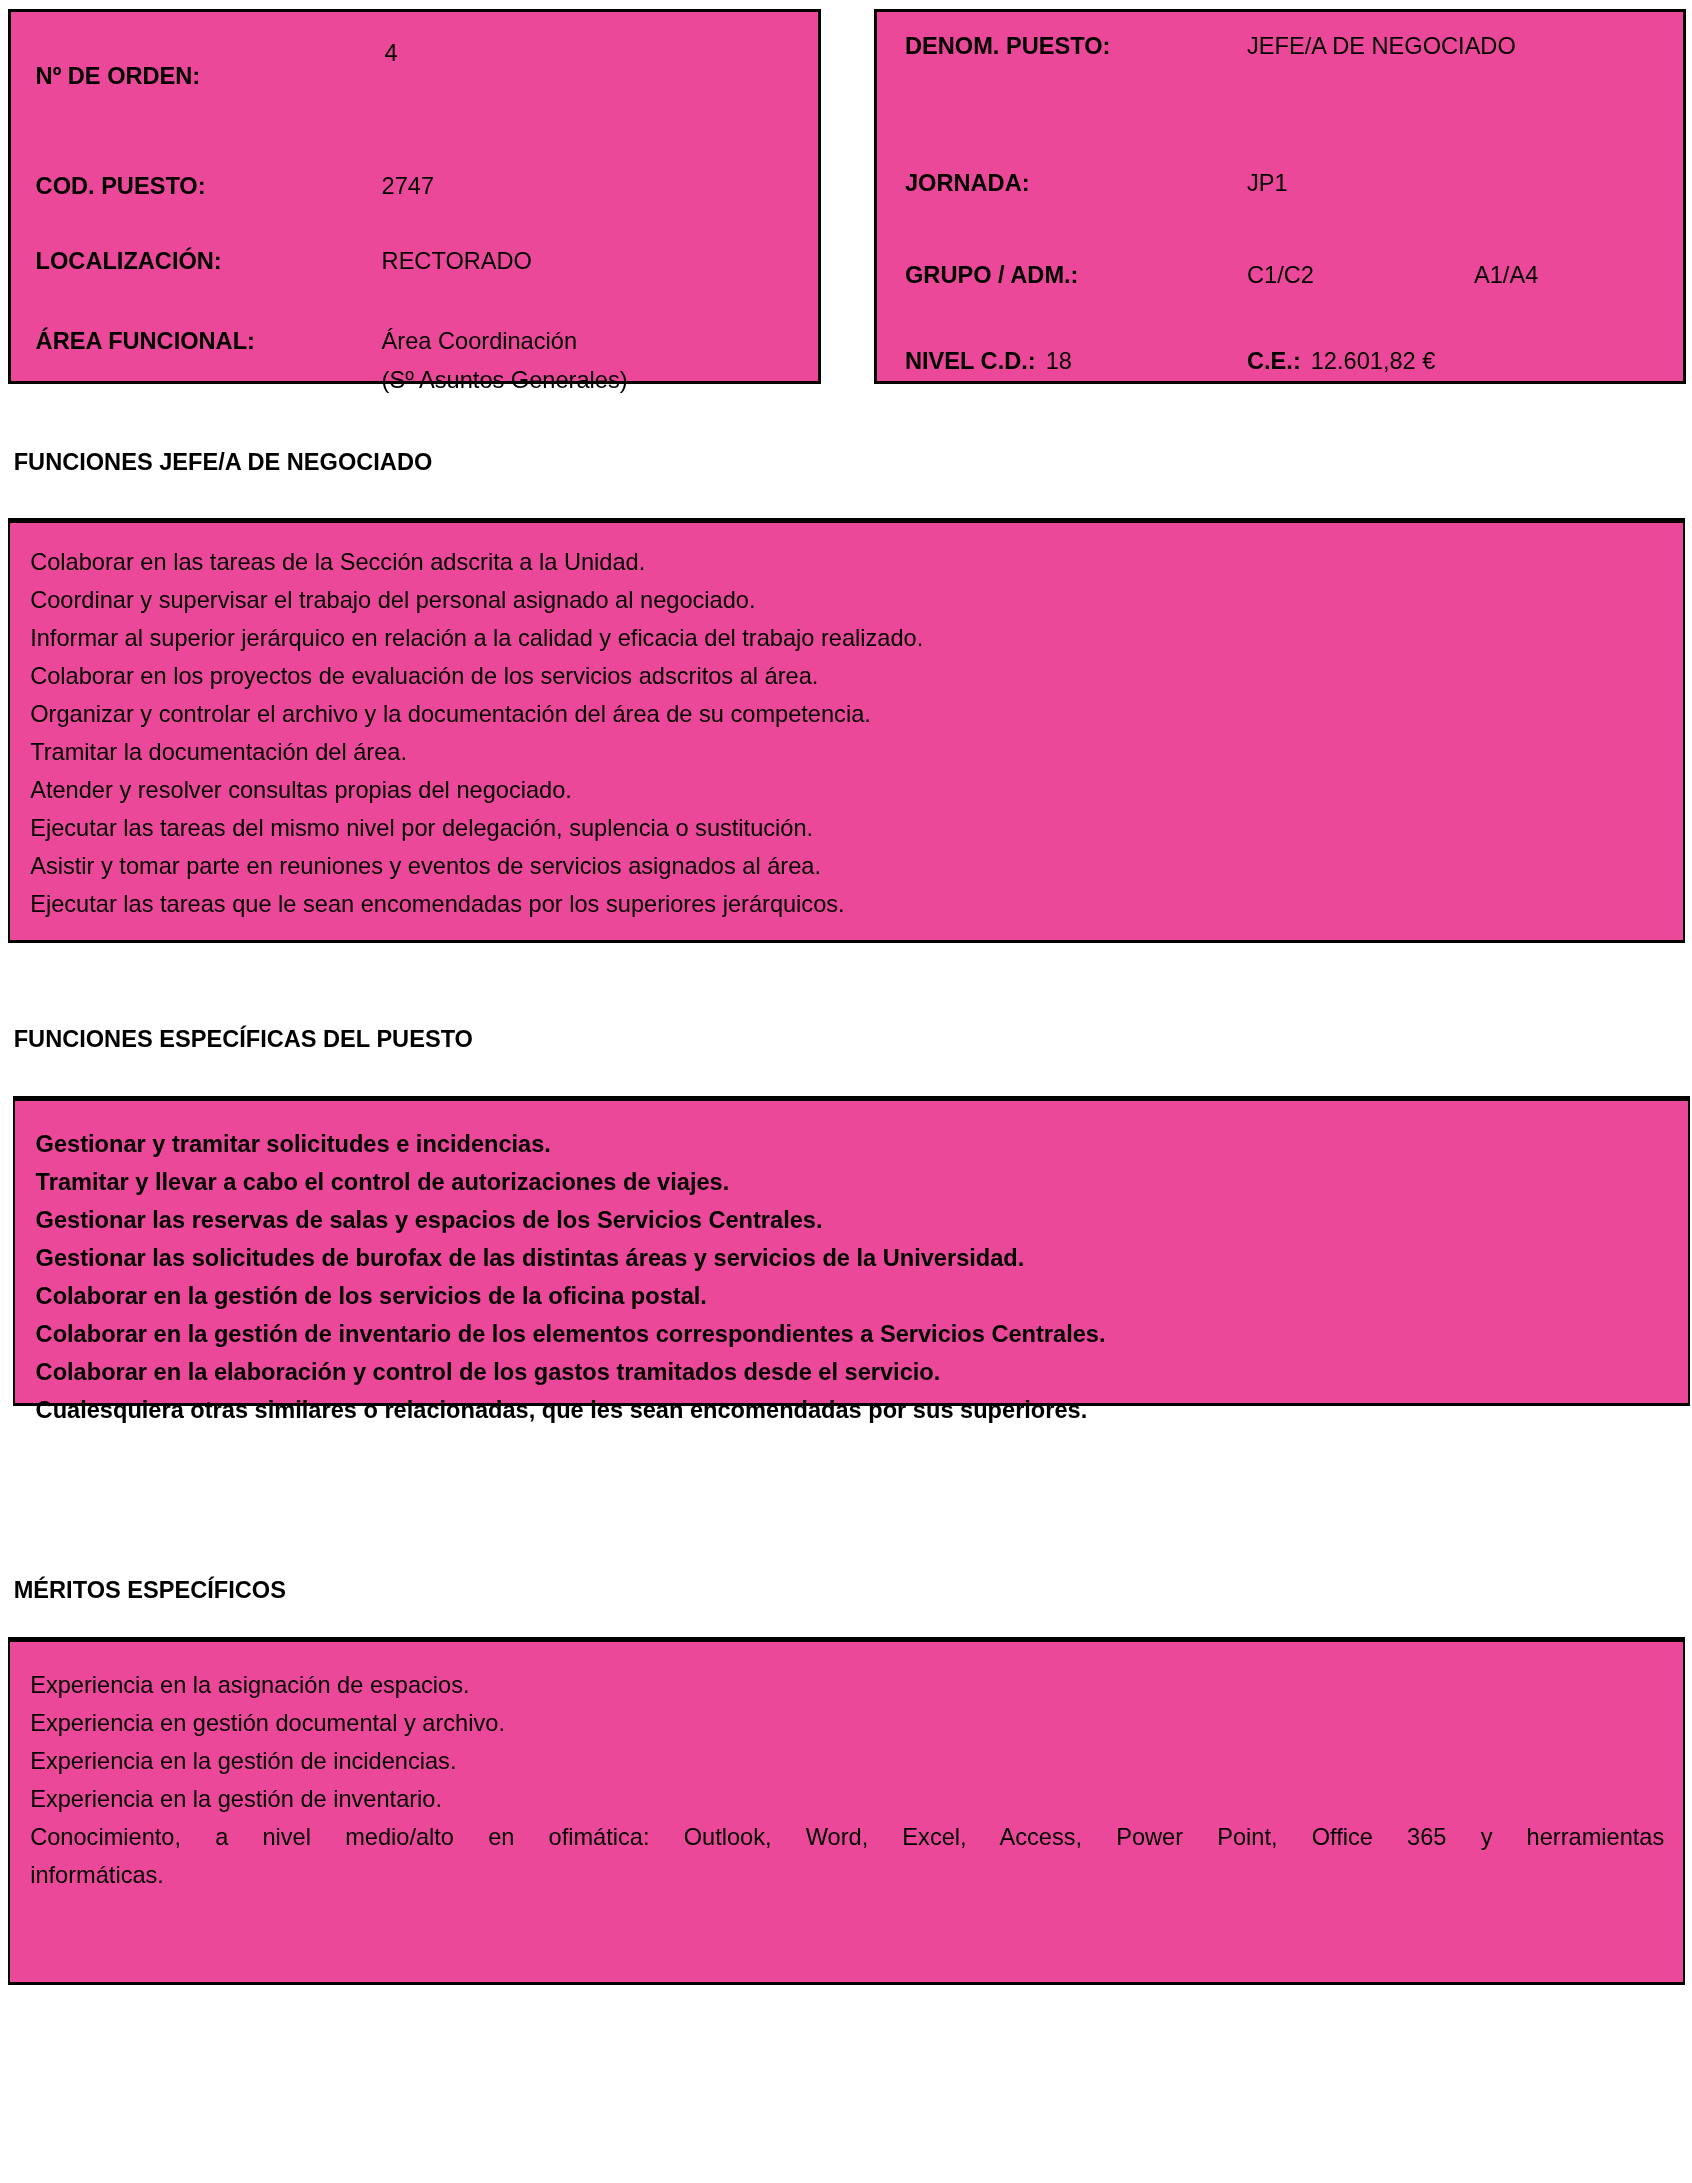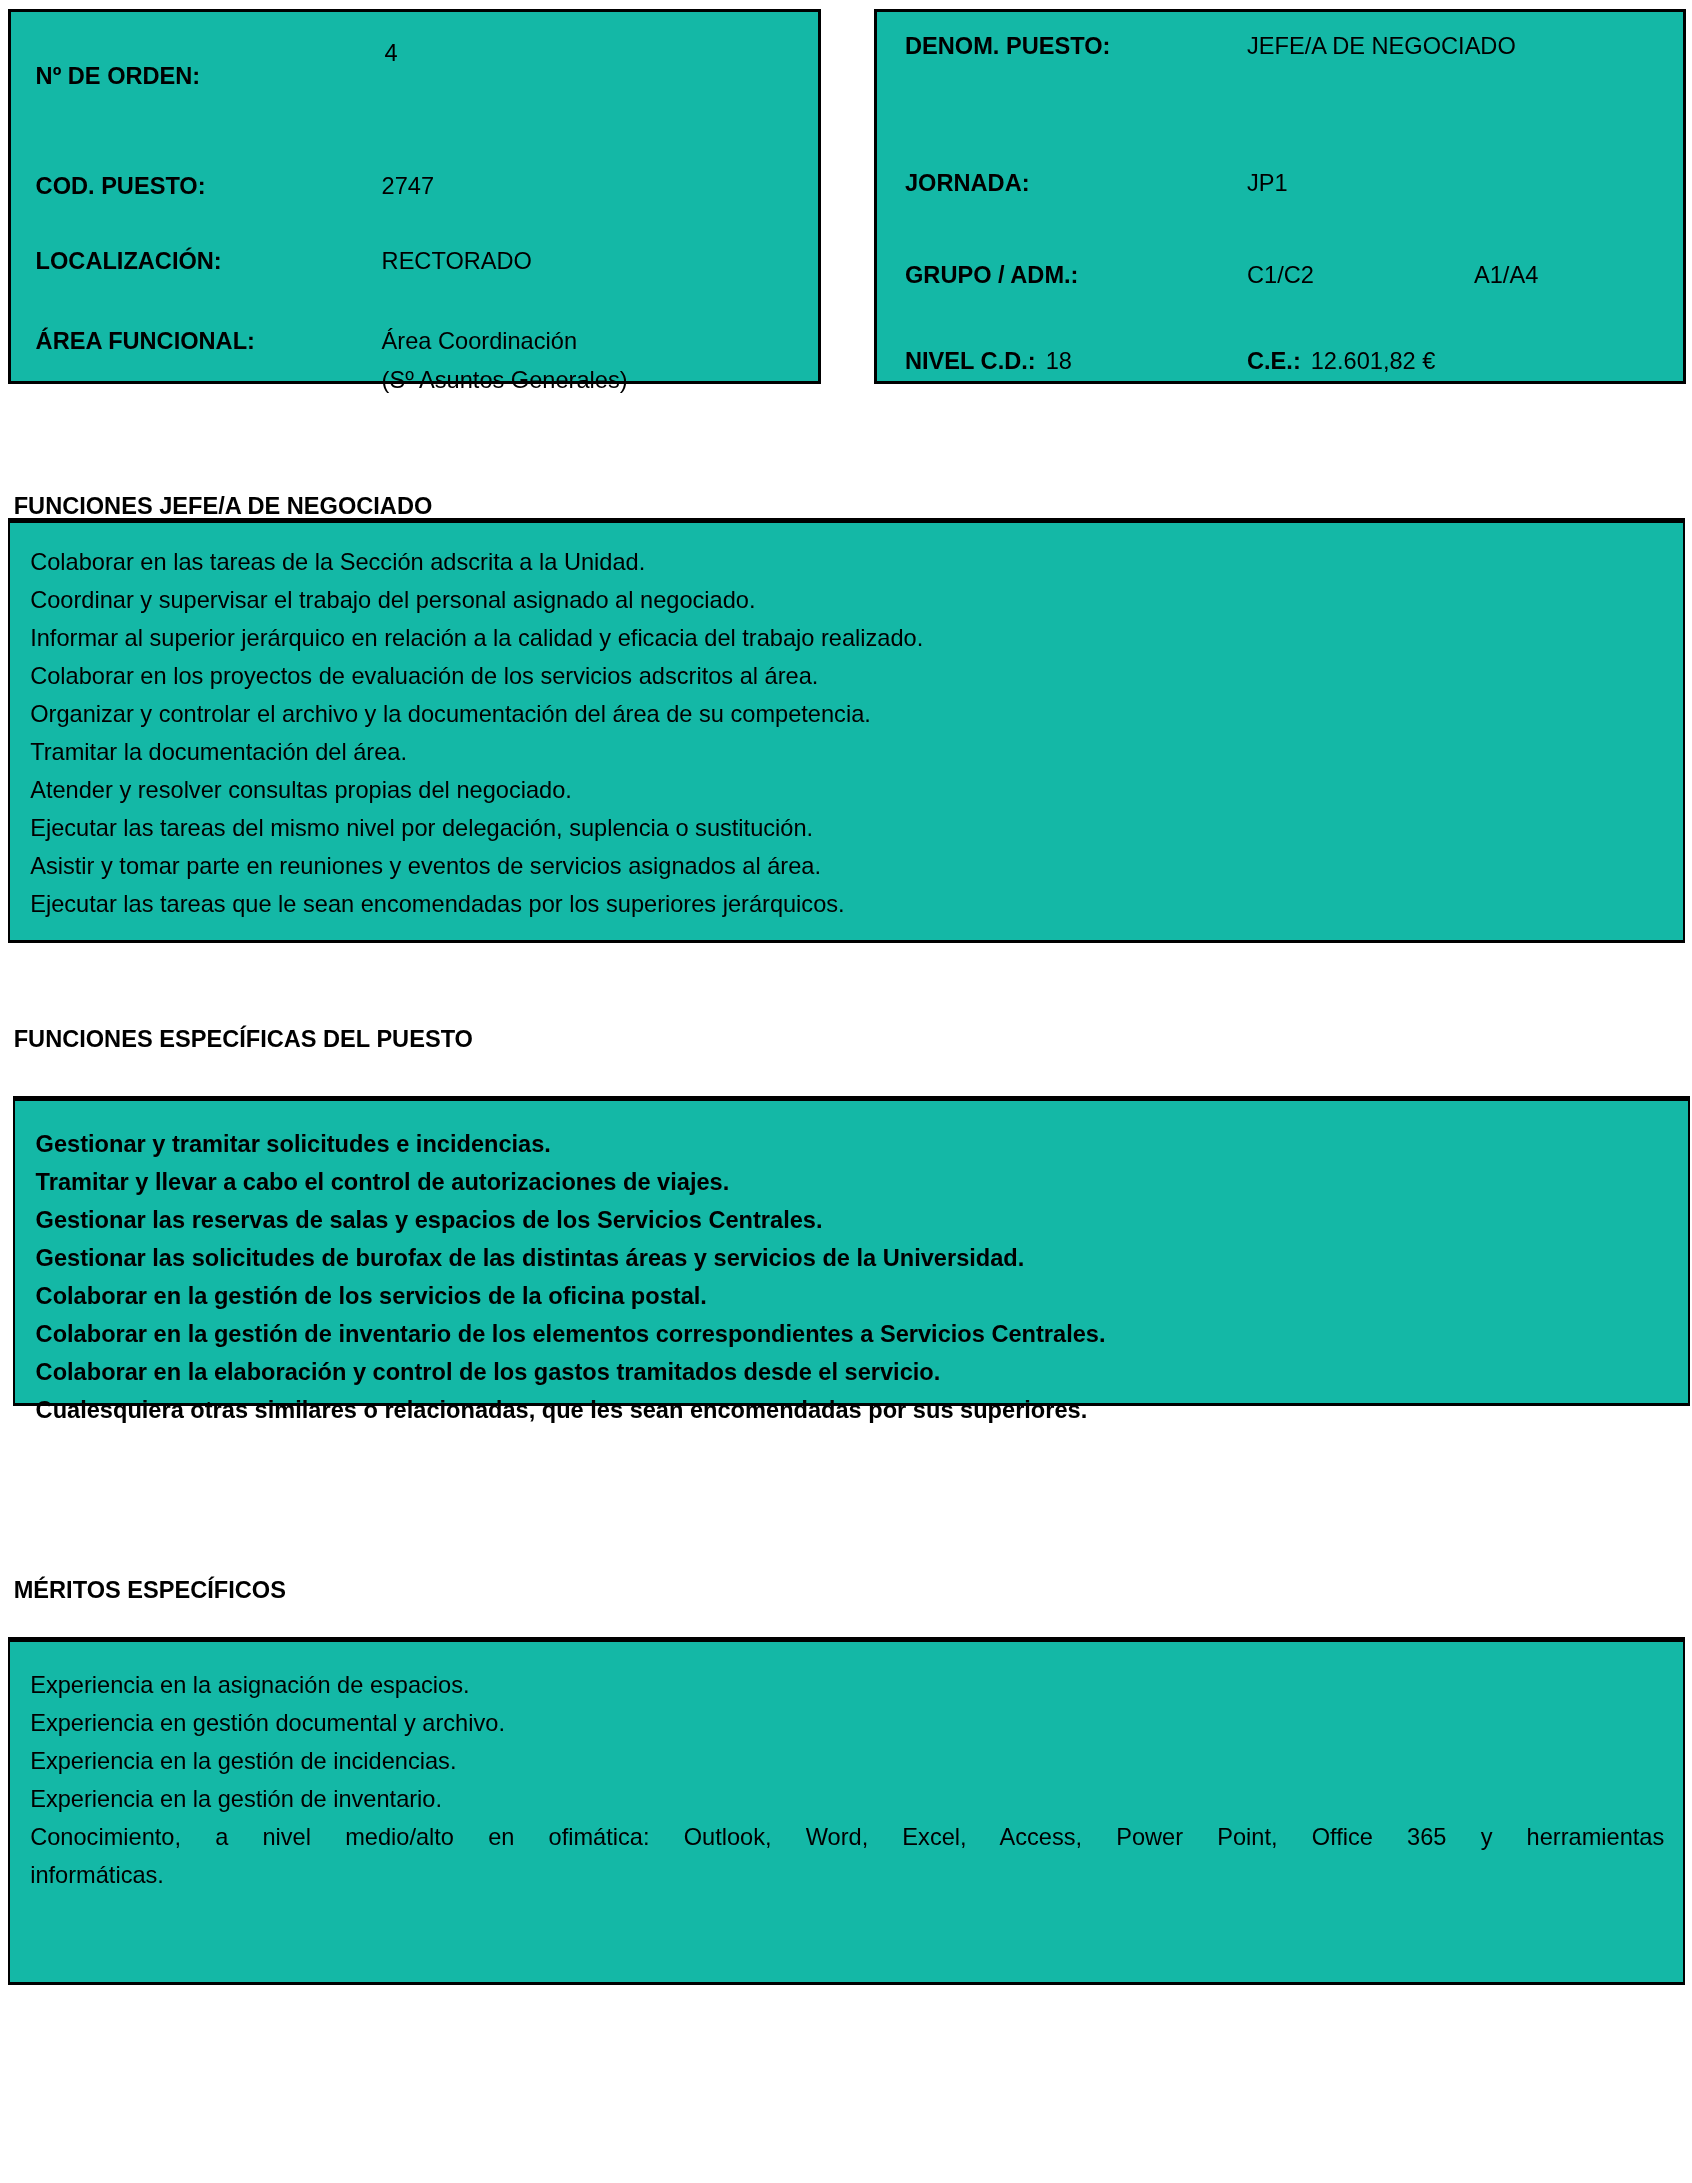--- a/index.html
+++ b/index.html
@@ -9,21 +9,21 @@
     height: 2183px;
     background: #ffffff;
     color: #000000;
     font-family: "Liberation Sans", "DejaVu Sans", sans-serif;
     overflow: hidden;
   }
   .box {
     position: absolute;
     box-sizing: border-box;
     border: 3px solid #000000;
-    background: #14b8a6;
+    background: #ec4899;
   }
   .info-box { border-width: 3.8px 3px 3.8px 3px; }
   .content-box { border-width: 5.3px 2.3px 3.8px 2.3px; }
   .label {
     position: absolute;
     font-weight: bold;
     font-size: 23.6px;
     line-height: 29px;
     white-space: nowrap;
   }
@@ -93,21 +93,21 @@
     <div class="value" style="left:370px; top:249px;">C1/C2</div>
     <div class="value" style="left:597px; top:249px;">A1/A4</div>
     <div class="label" style="left:28px; top:335px;">
       <span class="inline-label">NIVEL C.D.:</span><span class="inline-value">18</span>
     </div>
     <div class="label" style="left:370px; top:335px;">
       <span class="inline-label">C.E.:</span><span class="inline-value">12.601,82 €</span>
     </div>
   </div>
 
-  <div class="heading" style="top:447px;margin-top:44px;">FUNCIONES JEFE/A DE NEGOCIADO</div>
+  <div class="heading" style="top:447px;">FUNCIONES JEFE/A DE NEGOCIADO</div>
 
   <div class="box content-box" style="left:7.6px; top:518px; width:1677px; height:425px;">
     <div class="lines" style="top:20px;">
       <div class="line">Colaborar en las tareas de la Sección adscrita a la Unidad.</div>
       <div class="line">Coordinar y supervisar el trabajo del personal asignado al negociado.</div>
       <div class="line">Informar al superior jerárquico en relación a la calidad y eficacia del trabajo realizado.</div>
       <div class="line">Colaborar en los proyectos de evaluación de los servicios adscritos al área.</div>
       <div class="line">Organizar y controlar el archivo y la documentación del área de su competencia.</div>
       <div class="line">Tramitar la documentación del área.</div>
       <div class="line">Atender y resolver consultas propias del negociado.</div>

